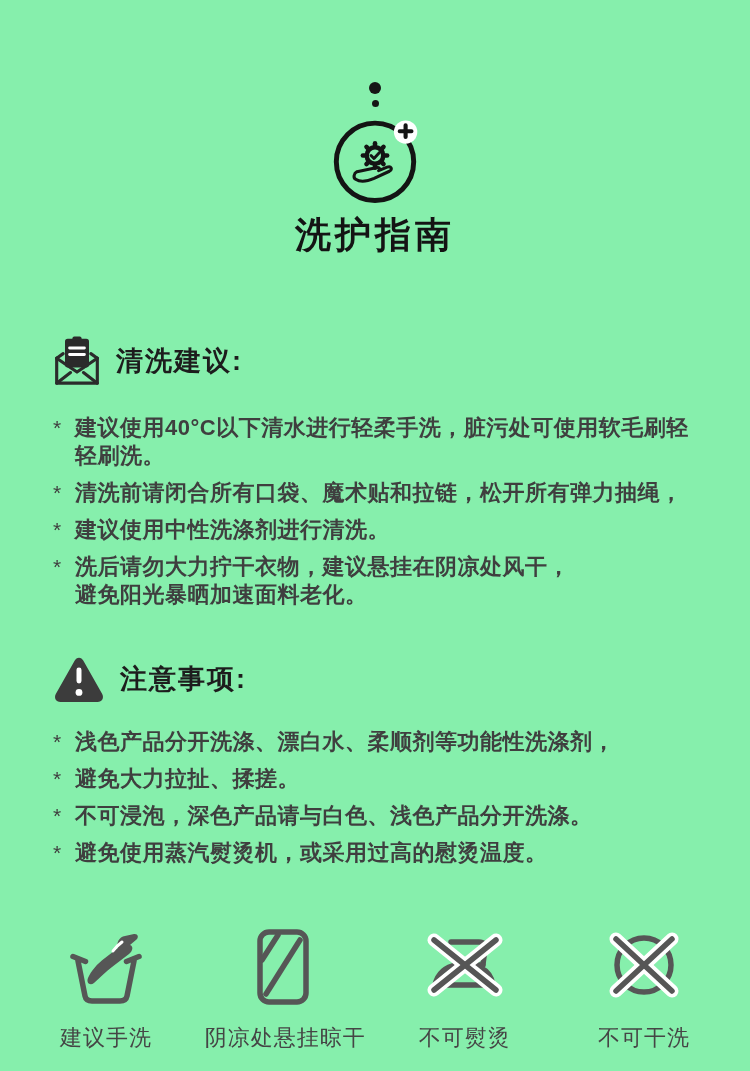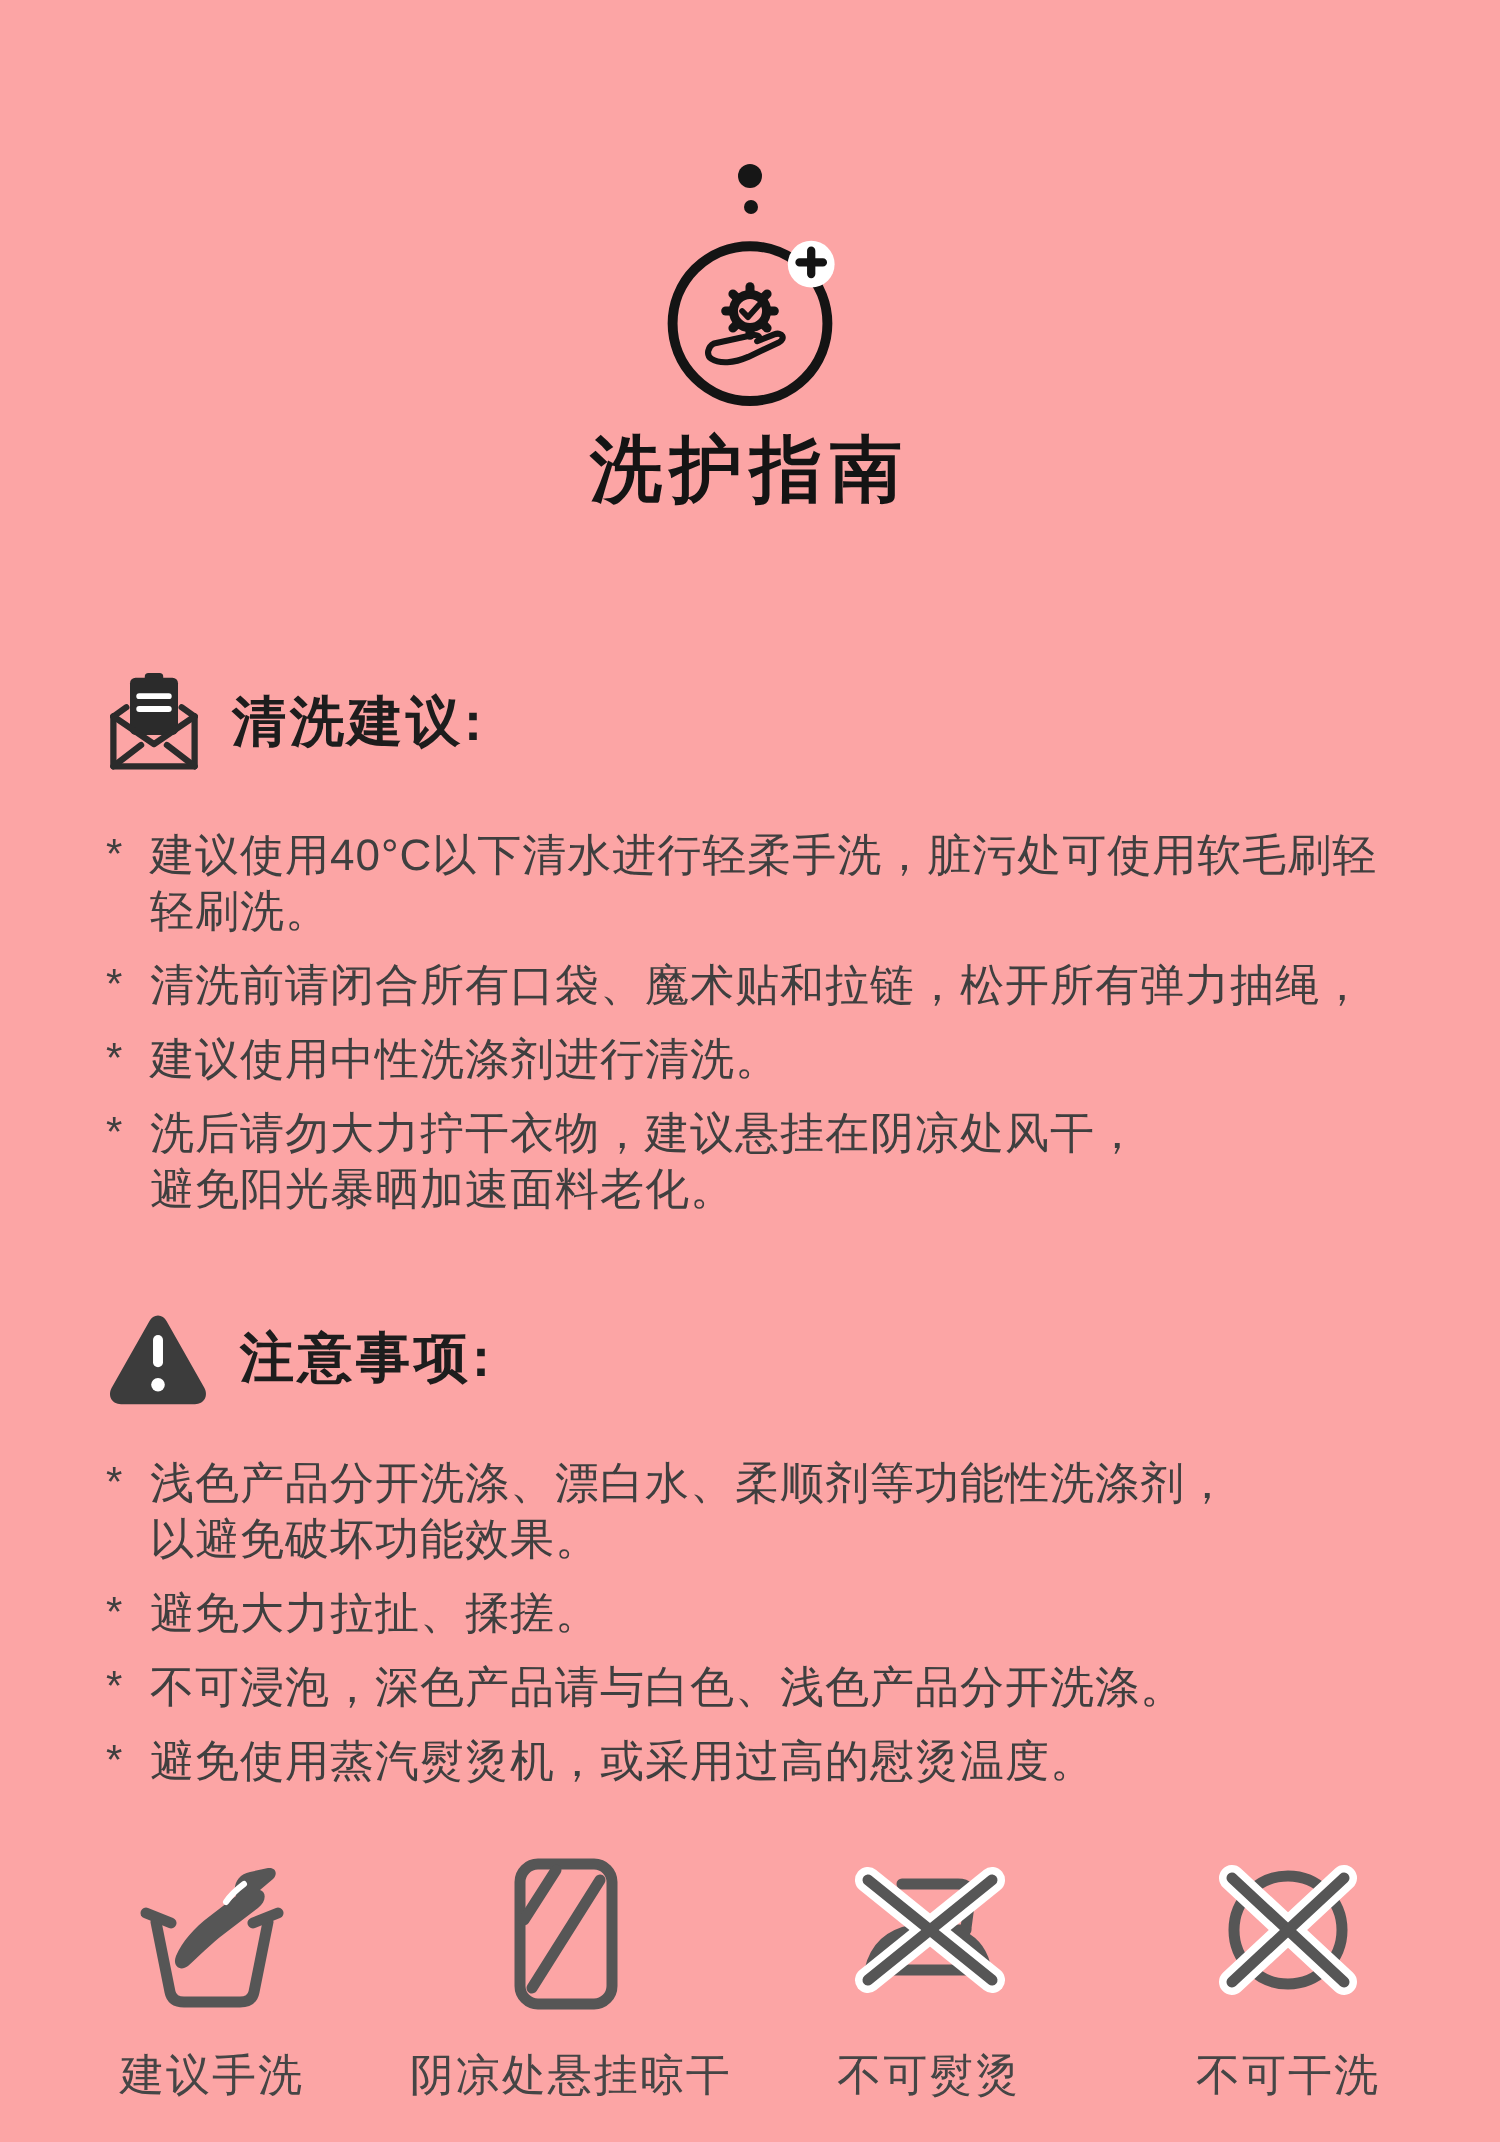--- a/index.html
+++ b/index.html
@@ -1,18 +1,18 @@
 <!DOCTYPE html>
 <html><head>
 <meta charset="utf-8">
 <style>
   * { margin:0; padding:0; box-sizing:border-box; }
   html,body { background:#ffffff; }
   .page {
-    width:750px; height:1071px; margin:0 auto; background:#fca5a5;
+    width:750px; height:1071px; margin:0 auto; background:#86efac;
     font-family:"Liberation Sans","DejaVu Sans",sans-serif;
     color:#3f3f3f; overflow:hidden; position:relative;
   }
   
   .hero { display:flex; flex-direction:column; align-items:center; }
   .dot-lg { width:12px; height:12px; border-radius:50%; background:#161616; margin-top:82px; }
   .dot-sm { width:7px; height:7px; border-radius:50%; background:#161616; margin-top:6px; }
   .badge-svg { margin-top:8px; }
   .page-title {
     margin-top:10px; font-size:36px; font-weight:bold; color:#141414;
@@ -24,21 +24,21 @@
   .section-head .head-label { font-size:27px; font-weight:bold; color:#1d1d1d; letter-spacing:2px; }
   .sec1 { margin-top:80px; }
   .sec1 .bullets { margin-top:27px; }
   .sec2 { margin-top:46px; }
   .sec2 .bullets { margin-top:25px; }
   .bullet { display:flex; margin-bottom:9px; }
   .bullet .marker {
     width:22px; flex:0 0 22px; font-size:21px; line-height:28px; color:#3f3f3f;
     letter-spacing:0;
   }
-  .bullet .lines { flex:1; }
+  .bullet .lines { flex:1;font-weight:bold; }
   .bullet .lines div { font-size:22px; line-height:28px; color:#3f3f3f; letter-spacing:0.5px; }
   
   .care-row {
     position:absolute; left:0; right:0; top:925px;
     display:flex; justify-content:space-between; padding:0 42px;
   }
   .care-item { width:128px; display:flex; flex-direction:column; align-items:center; }
   .care-item .glyph { height:84px; display:flex; align-items:center; justify-content:center; }
   .care-item .care-label {
     margin-top:14px; font-size:22px; color:#454545; white-space:nowrap; letter-spacing:1px;
@@ -133,21 +133,20 @@
         <circle cx="28" cy="40.5" r="3.7" fill="#ffffff"></circle>
       </svg>
       <span class="head-label">注意事项:</span>
     </div>
 
     <div class="bullets">
       <div class="bullet">
         <span class="marker">*</span>
         <div class="lines">
           <div>浅色产品分开洗涤、漂白水、柔顺剂等功能性洗涤剂，</div>
-          <div>以避免破坏功能效果。</div>
         </div>
       </div>
       <div class="bullet">
         <span class="marker">*</span>
         <div class="lines">
             <div>避免大力拉扯、揉搓。</div>
           </div>
       </div>
       <div class="bullet">
         <span class="marker">*</span>

